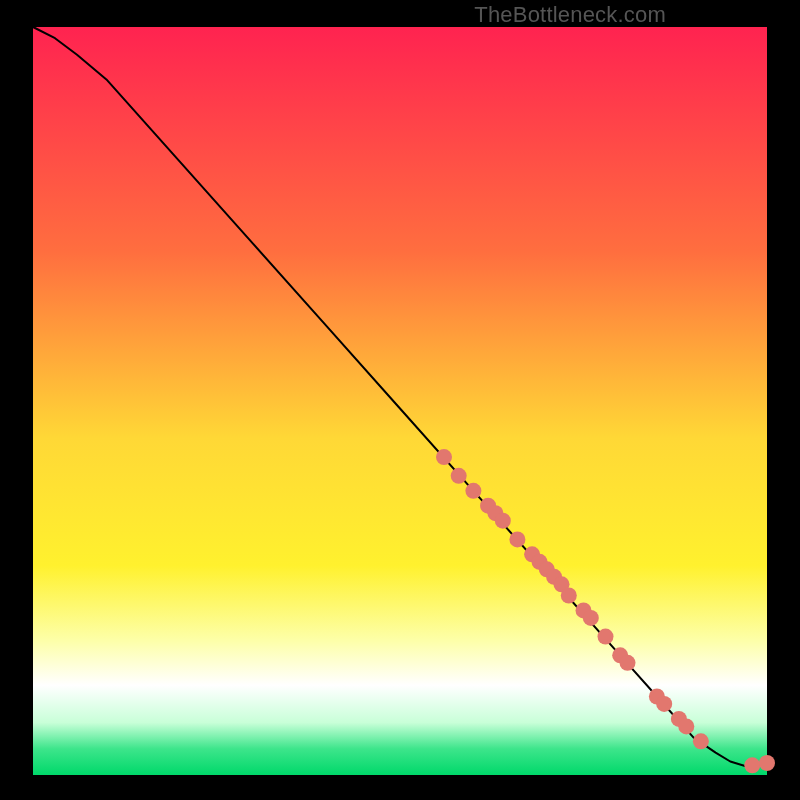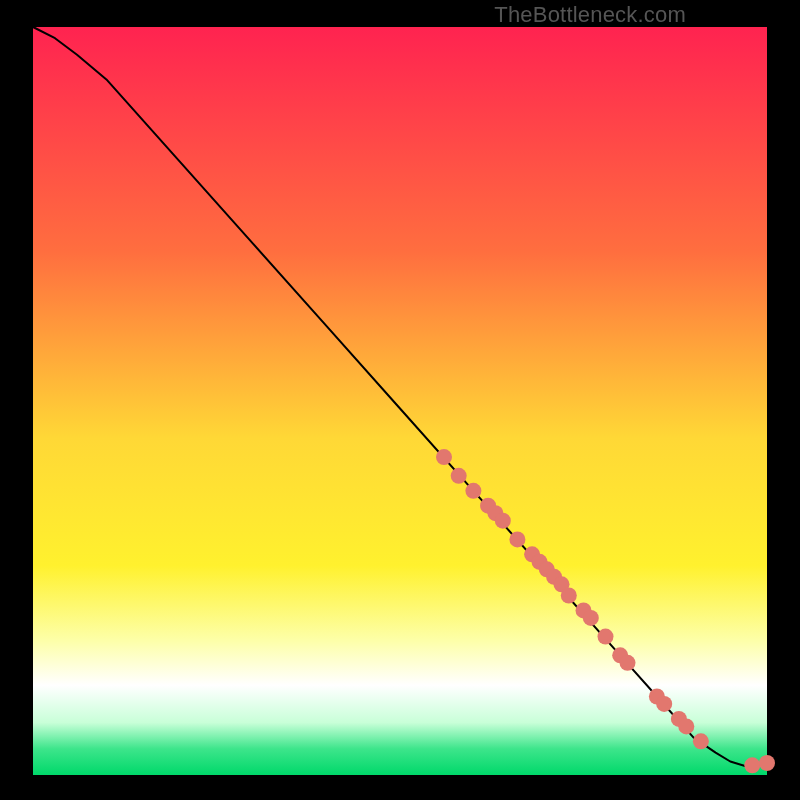--- a/index.html
+++ b/index.html
@@ -7,21 +7,20 @@
     padding: 0;
     width: 800px;
     height: 800px;
     background: #000;
     overflow: hidden;
   }
   .canvas {
     position: relative;
     width: 676px;
     height: 800px;
-    padding-left: 20px;
   }
   .watermark {
     position: absolute;
     top: 2px;
     right: 10px;
     font-family: Arial, Helvetica, sans-serif;
     font-size: 22px;
     color: #555;
     letter-spacing: 0.2px;
     user-select: none;

